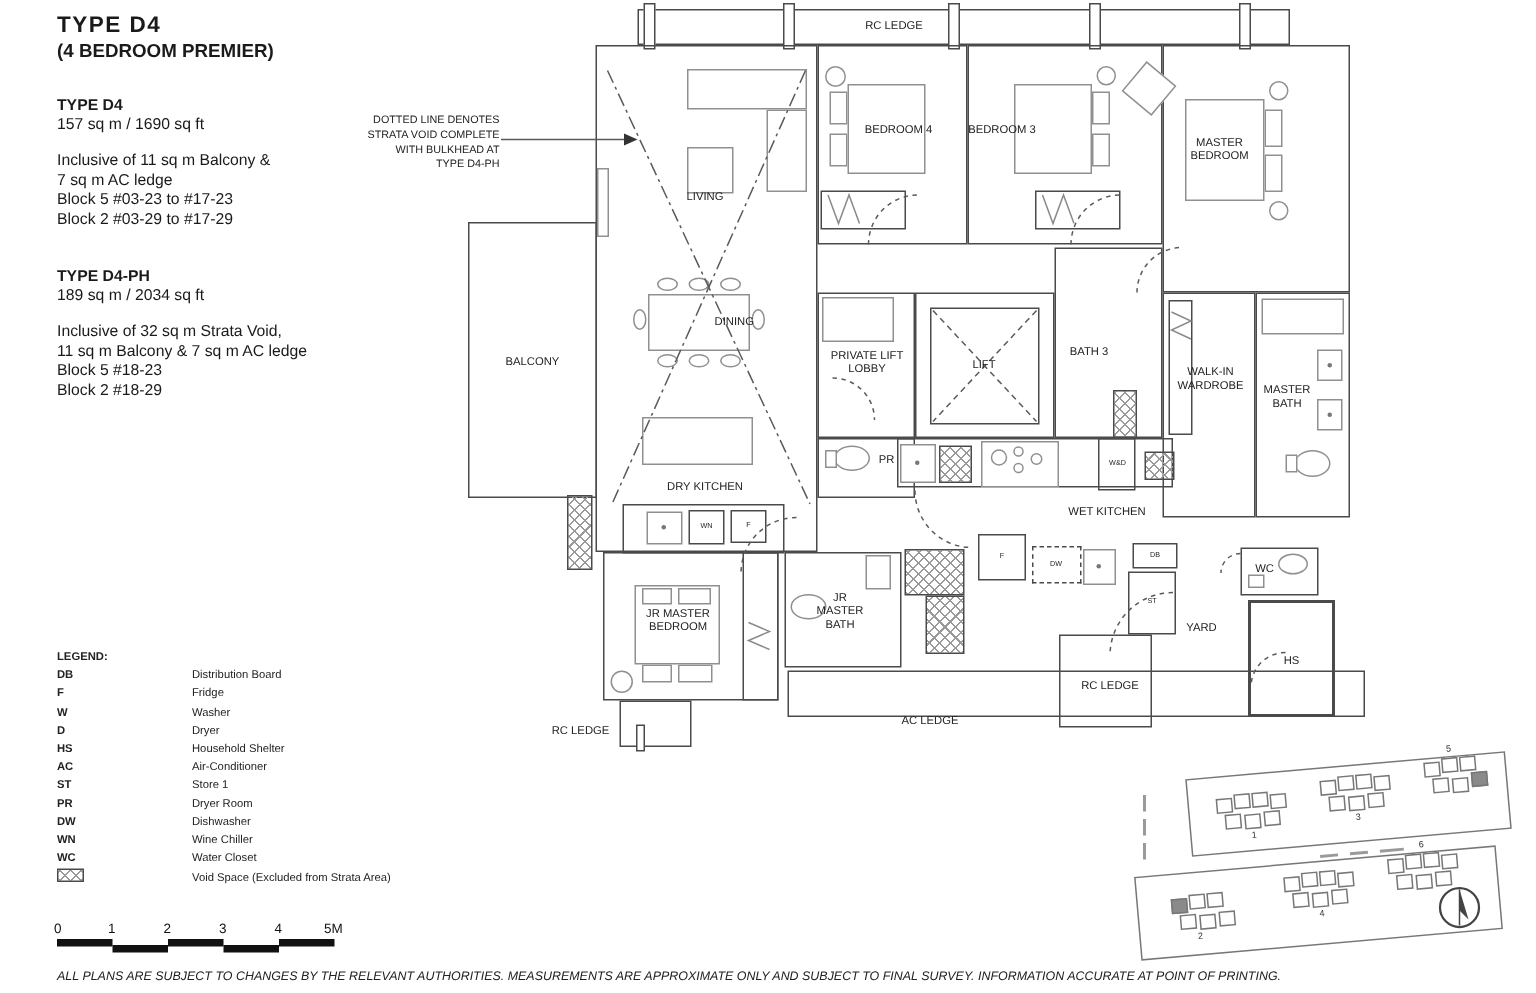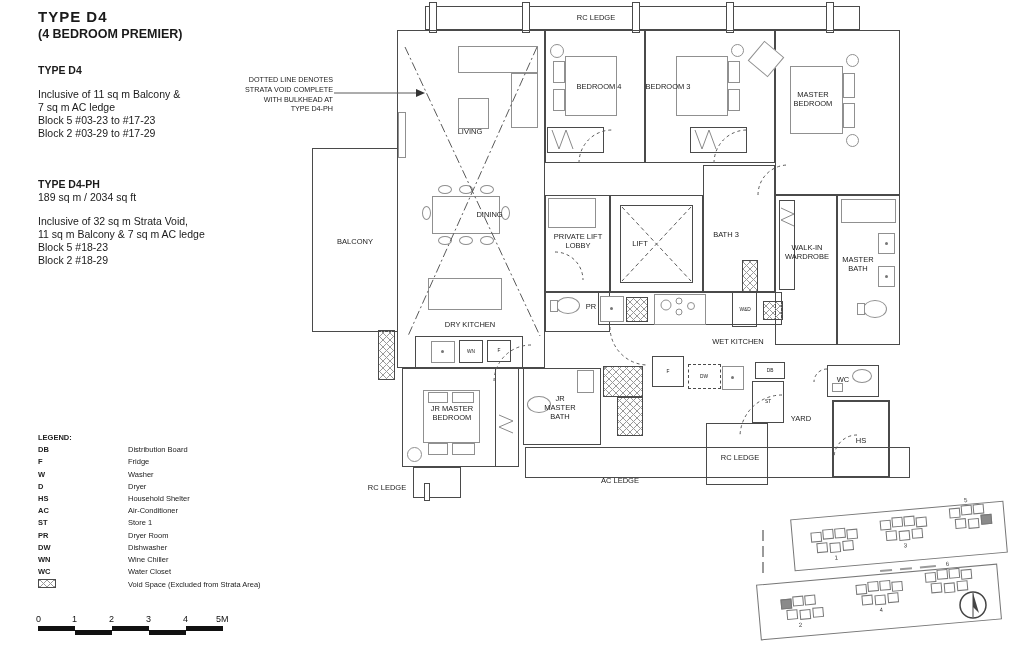--- a/index.html
+++ b/index.html
@@ -49,20 +49,21 @@
 </head>
 <body>
 
 <div class="page">
 
   <div class="abs title" style="left:38px;top:8px;">TYPE  D4</div>
   <div class="abs subtitle" style="left:38px;top:27px;">(4 BEDROOM PREMIER)</div>
 
   <div class="abs spec" style="left:38px;top:64px;width:230px;">
     <div class="h">TYPE D4</div>
+    <div>157 sq m / 1690 sq ft</div>
     <div class="gap"></div>
     <div>Inclusive of 11 sq m Balcony &amp;</div>
     <div>7 sq m AC ledge</div>
     <div>Block 5  #03-23 to #17-23</div>
     <div>Block 2  #03-29 to #17-29</div>
   </div>
 
   <div class="abs spec" style="left:38px;top:178px;width:230px;">
     <div class="h">TYPE D4-PH</div>
     <div>189 sq m / 2034 sq ft</div>
@@ -221,21 +222,21 @@
 
   <div class="lab" style="left:596px;top:17px;">RC LEDGE</div>
   <div class="lab" style="left:470px;top:131px;">LIVING</div>
   <div class="lab" style="left:466px;top:214px;padding-left:47px;">DINING</div>
   <div class="lab" style="left:470px;top:324px;">DRY KITCHEN</div>
   <div class="lab" style="left:355px;top:241px;">BALCONY</div>
   <div class="lab" style="left:599px;top:86px;">BEDROOM 4</div>
   <div class="lab" style="left:668px;top:86px;">BEDROOM 3</div>
   <div class="lab wrap" style="left:813px;top:99px;width:50px;">MASTER BEDROOM</div>
   <div class="lab wrap" style="left:578px;top:241px;width:52px;">PRIVATE LIFT LOBBY</div>
-  <div class="lab" style="left:640px;top:243px;">LIFT</div>
+  <div class="lab" style="left:656px;top:243px;">LIFT</div>
   <div class="lab" style="left:726px;top:234px;">BATH 3</div>
   <div class="lab wrap" style="left:807px;top:252px;width:50px;">WALK-IN WARDROBE</div>
   <div class="lab wrap" style="left:858px;top:264px;width:38px;">MASTER BATH</div>
   <div class="lab" style="left:591px;top:306px;">PR</div>
   <div class="lab" style="left:738px;top:341px;">WET KITCHEN</div>
   <div class="lab wrap" style="left:452px;top:413px;width:62px;">JR MASTER BEDROOM</div>
   <div class="lab wrap" style="left:560px;top:407px;width:38px;">JR MASTER BATH</div>
   <div class="lab" style="left:620px;top:462px;margin-top:18px;">AC LEDGE</div>
   <div class="lab" style="left:387px;top:487px;">RC LEDGE</div>
   <div class="lab" style="left:740px;top:457px;">RC LEDGE</div>
@@ -349,14 +350,15 @@
           <div class="cb" style="left:24px;top:-2px;"></div>
           <div class="cb" style="left:36px;top:0;"></div>
         <div class="cb" style="left:5px;top:11px;"></div>
           <div class="cb" style="left:18px;top:12px;"></div>
           <div class="cb" style="left:31px;top:11px;"></div>
         <div class="bnum" style="left:22px;top:-10px;">6</div>
       </div>
     </div>
   </div>
 
+  <div class="disc" style="left:38px;top:645px;">ALL PLANS ARE SUBJECT TO CHANGES BY THE RELEVANT AUTHORITIES. MEASUREMENTS ARE APPROXIMATE ONLY AND SUBJECT TO FINAL SURVEY. INFORMATION ACCURATE AT POINT OF PRINTING.</div>
 
 </div>
 
 </body></html>

